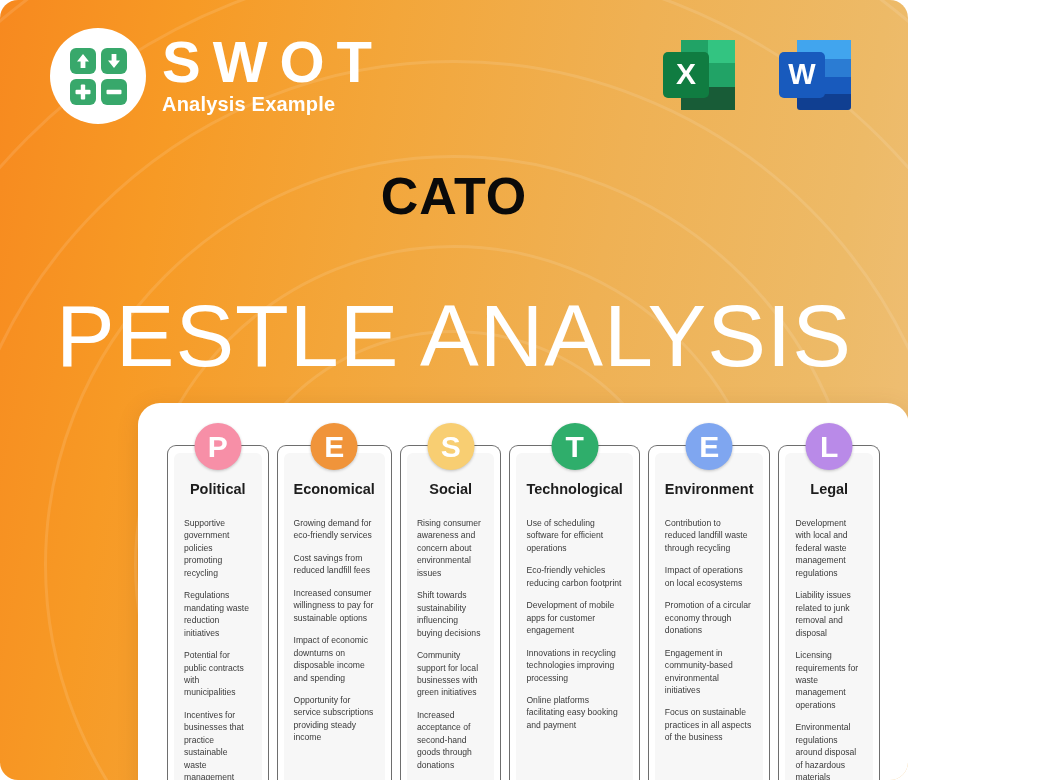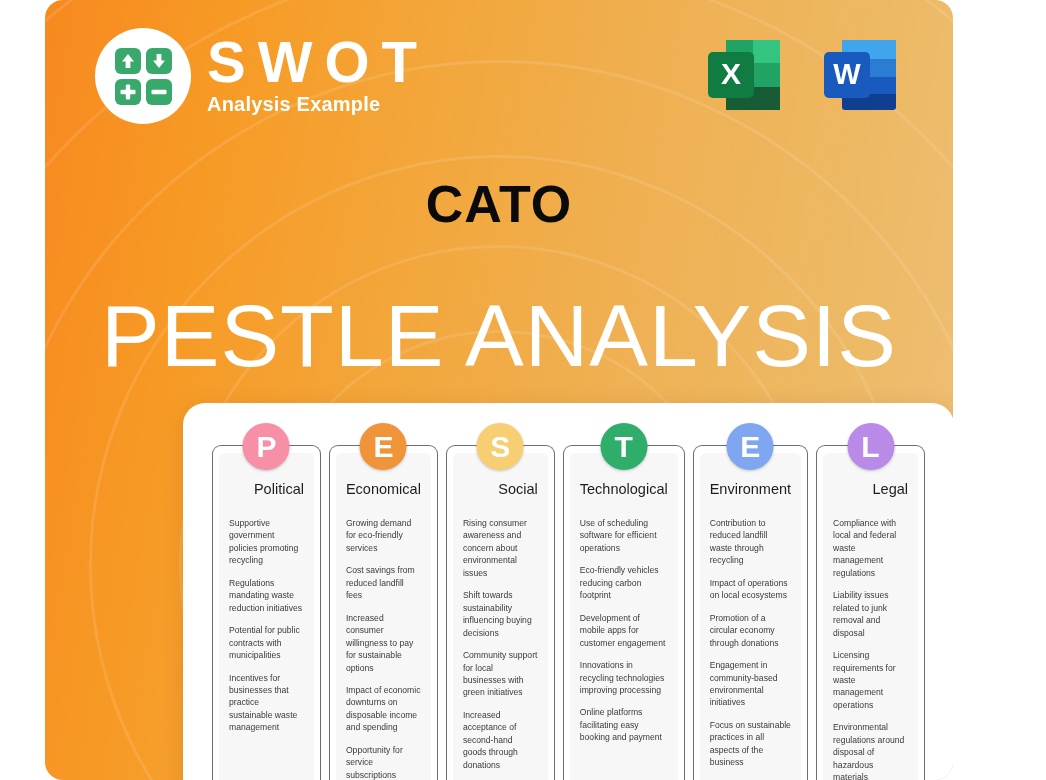--- a/index.html
+++ b/index.html
@@ -8,21 +8,20 @@
     background: #ffffff;
     font-family: "Liberation Sans", sans-serif;
     overflow: hidden;
   }
   #page {
     position: relative;
     width: 908px; height: 780px;
     border-radius: 18px;
     overflow: hidden;
     background: linear-gradient(100deg, #F7891F 0%, #F79A25 18%, #F3A63A 38%, #EFB154 62%, #EDBA67 85%, #EFC079 100%);
-    margin-left: 45px;
   }
   
   .arcs { position: absolute; inset: 0; overflow: hidden; pointer-events: none; }
   .arc {
     position: absolute;
     border-radius: 50%;
     border: 3px solid rgba(255,255,255,0.115);
     left: 50%; top: 565px;
     transform: translate(-50%, -50%);
   }
@@ -49,21 +48,21 @@
     color: #ffffff; font-size: 58px; font-weight: 700; letter-spacing: 12px; line-height: 1.0;
   }
   .brand-sub { color: #ffffff; font-size: 20px; font-weight: 600; letter-spacing: 0.2px; margin-top: 2px; }
 
   
   .office-icons { position: absolute; right: 45px; top: 28px; display: flex; gap: 24px; }
   .office-icon { position: relative; width: 92px; height: 92px; }
 
   
   .company-name {
-    position: absolute; top: 174px; left: 0; right: 0; text-align: center;
+    position: absolute; top: 166px; left: 0; right: 0; text-align: center;
     font-size: 52px; font-weight: 700; color: #0a0a0a; letter-spacing: 1px;
   }
   .main-title {
     position: absolute; top: 292px; left: 0; right: 0; text-align: center;
     font-size: 88px; font-weight: 400; color: #ffffff; letter-spacing: 1px;
     line-height: 1.0;
   }
 
   
   .card {
@@ -94,21 +93,21 @@
   }
   .badge {
     position: absolute; top: -23px; left: 50%; transform: translateX(-50%);
     width: 47px; height: 47px; border-radius: 50%;
     display: flex; align-items: center; justify-content: center;
     color: #ffffff; font-size: 30px; font-weight: 600;
     box-shadow: 0 1px 3px rgba(0,0,0,0.22);
     z-index: 3;
   }
   .col-title {
-    text-align: right; font-size: 14.5px; font-weight: 400; color: #1d1d1d;
+    text-align: center; font-size: 14.5px; font-weight: 700; color: #1d1d1d;
     margin-bottom: 20px; white-space: nowrap;
   }
   .items { display: flex; flex-direction: column; gap: 10px; }
   .item { font-size: 8.6px; line-height: 1.45; color: #3a3a3a; }
 </style>
 </head>
 <body>
 
 <div id="page">
 
@@ -259,21 +258,21 @@
           </div>
         </div>
 
       </div>
 
       <div class="col">
         <div class="badge" style="background: rgb(185, 138, 232);">L</div>
         <div class="col-inner">
           <div class="col-title">Legal</div>
           <div class="items">
-            <div class="item">Compliance with local and federal waste management regulations</div>
+            <div class="item">Development with local and federal waste management regulations</div>
             <div class="item">Liability issues related to junk removal and disposal</div>
             <div class="item">Licensing requirements for waste management operations</div>
             <div class="item">Environmental regulations around disposal of hazardous materials</div>
 
           </div>
         </div>
 
       </div>
 
     </div>

